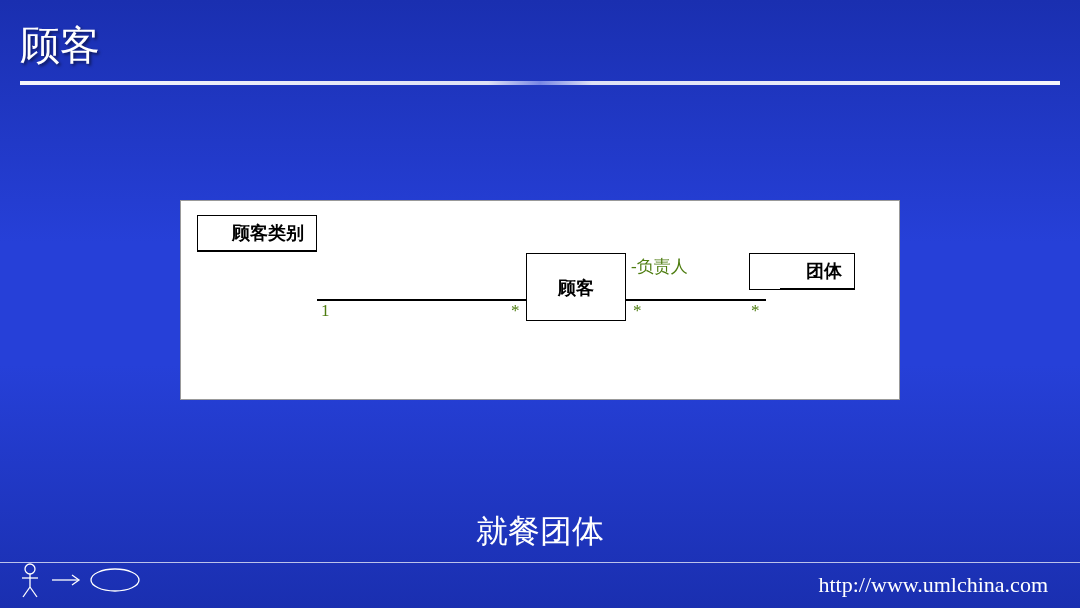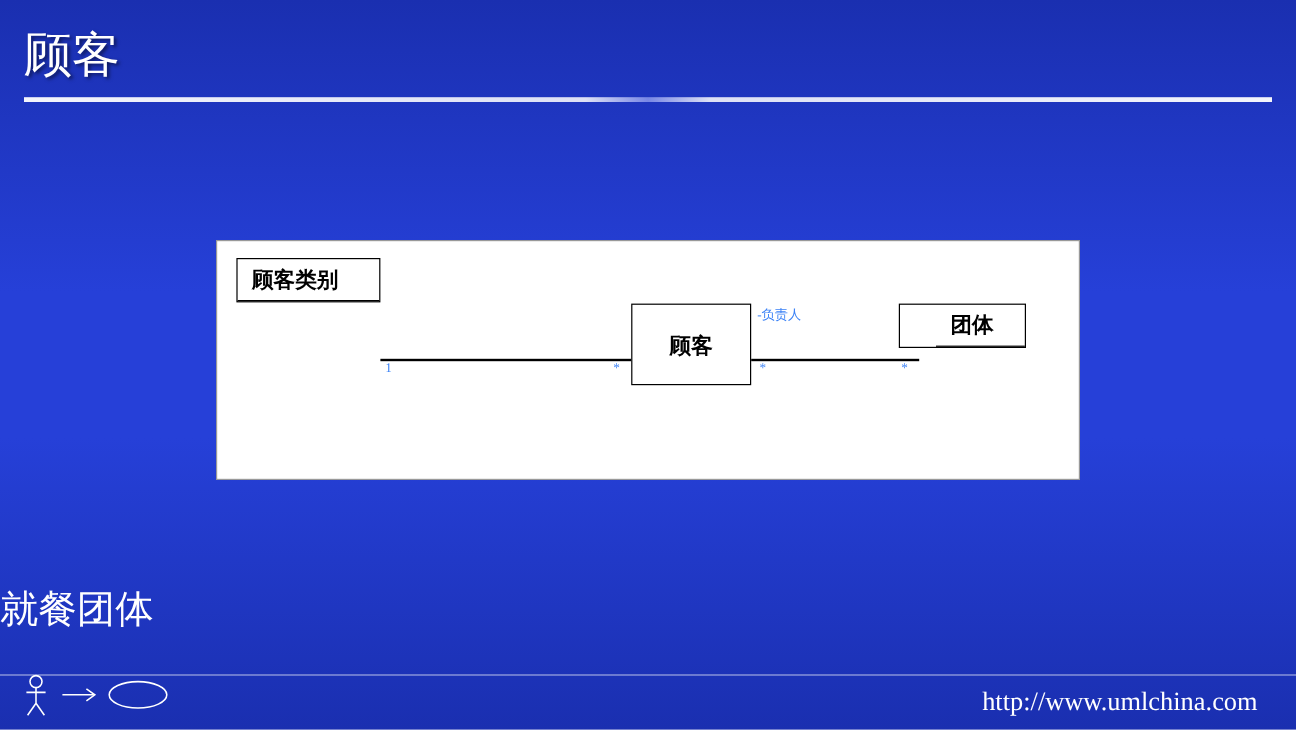--- a/index.html
+++ b/index.html
@@ -43,21 +43,21 @@
       position: absolute;
       background: #ffffff;
       border: 1.5px solid #000000;
       font-family: "SimSun", "Microsoft YaHei", serif;
     }
     .uml-title {
       border-bottom: 1.5px solid #000000;
       padding: 5px 12px;
       font-weight: bold;
       font-size: 18px;
-      text-align: left;
+      text-align: right;
     }
     .uml-attrs {
       padding: 4px 10px;
       font-size: 17px;
     }
     .uml-attr {
       white-space: nowrap;
       line-height: 1.55;
     }
     .box-category {
@@ -93,30 +93,30 @@
       top: 98px;
       width: 209px;
     }
     .conn2 {
       left: 445px;
       top: 98px;
       width: 140px;
     }
     .label {
       position: absolute;
-      font-size: 11px;
-      color: #3b82f6;
+      font-size: 17px;
+      color: #4d7c0f;
       font-family: "SimSun", serif;
     }
     .subtitle {
       position: absolute;
       left: 0;
       right: 0;
-      top: 486px;
-      text-align: left;
+      top: 510px;
+      text-align: center;
       color: #ffffff;
       font-size: 32px;
     }
     .footer {
       position: absolute;
       bottom: 0;
       left: 0;
       right: 0;
       height: 46px;
       border-top: 1.5px solid rgba(255,255,255,0.7);

